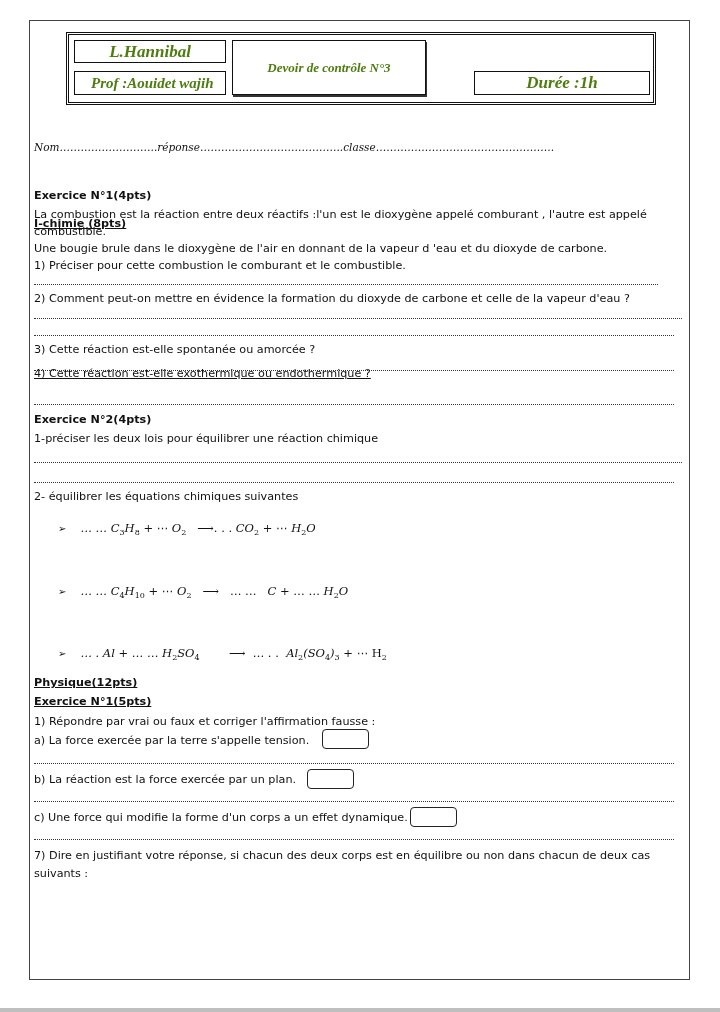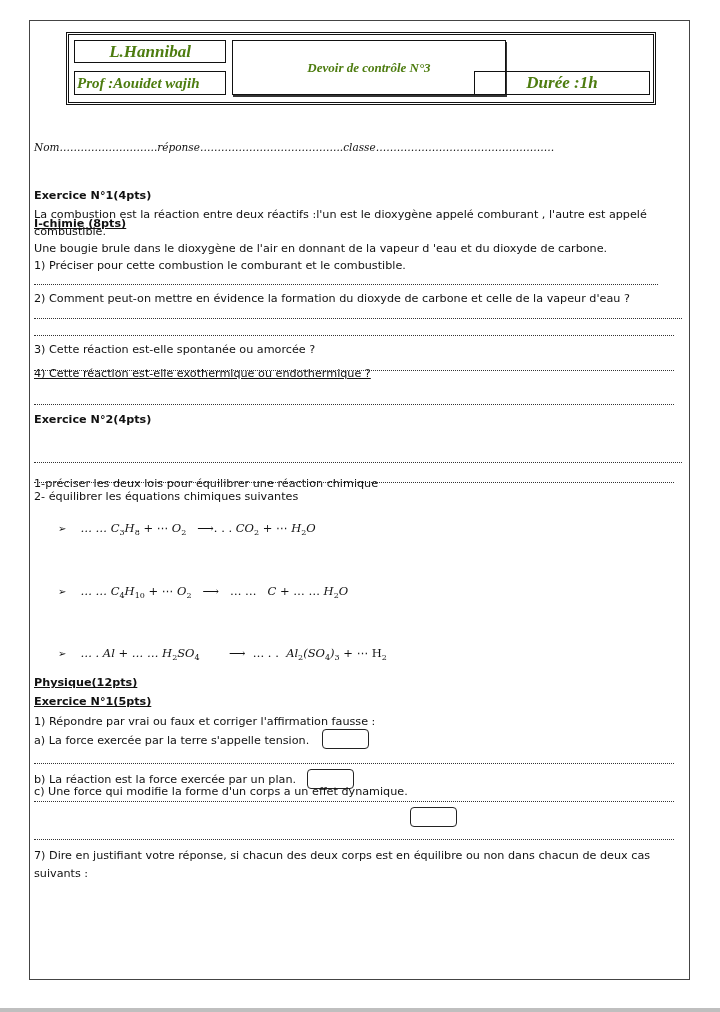--- a/index.html
+++ b/index.html
@@ -9,22 +9,22 @@
           border: 1px solid #444; box-sizing: border-box; background: #fff; }
   .bottom-bar { position: absolute; left: 0; top: 1008px; width: 720px; height: 4px; background: #bfbfbf; }
 
   
   .hdr { position: absolute; left: 66px; top: 32px; width: 590px; height: 73px;
          border: 3px double #111; box-sizing: border-box; }
   .hcell { position: absolute; border: 1.5px solid #111; box-sizing: border-box;
            font-family: "Liberation Serif", serif; font-style: italic; font-weight: bold;
            display: flex; align-items: center; color: #4d7c0f; }
   .hc-name { left: 5px; top: 5px; width: 152px; height: 23px; justify-content: center; font-size: 17px; }
-  .hc-prof { left: 5px; top: 36px; width: 152px; height: 24px; padding-left: 2px; font-size: 15px; }
-  .hc-title { left: 163px; top: 5px; width: 274px; height: 55px; justify-content: center; font-size: 13px;
+  .hc-prof { left: 5px; top: 36px; width: 152px; height: 24px; padding-left: 16px; font-size: 15px; }
+  .hc-title { left: 163px; top: 5px; width: 194px; height: 55px; justify-content: center; font-size: 13px;
               box-shadow: 1px 2px 0 #333; }
   .hc-class { left: 405px; top: 5px; width: 176px; height: 23px; justify-content: center; font-size: 14px; }
   .hc-class sub { font-size: 10px; font-style: normal; }
   .hc-class .cls-s { font-style: italic; }
   .hc-dur { left: 405px; top: 36px; width: 176px; height: 24px; justify-content: center; font-size: 17px; }
 
   .txt { position: absolute; left: 34px; font-size: 11.2px; white-space: nowrap; line-height: 14px; }
   .cursive { font-family: "DejaVu Serif", serif; font-style: italic; font-size: 10.5px; }
   .b { font-weight: bold; }
   .u { text-decoration: underline; }
@@ -60,21 +60,21 @@
 <div class="dots" style="top:284px; width:624px;"></div>
 <div class="txt" style="top:292px;">2) Comment peut-on mettre en évidence la formation du dioxyde de carbone et celle de la vapeur d'eau ?</div>
 <div class="dots" style="top:318px; width:648px;"></div>
 <div class="dots" style="top:335px; width:640px;"></div>
 <div class="txt" style="top:343px;">3) Cette réaction est-elle spontanée ou amorcée ?</div>
 <div class="dots" style="top:370px; width:640px;"></div>
 <div class="txt" style="top:367px;text-decoration:underline;">4) Cette réaction est-elle exothermique ou endothermique ?</div>
 <div class="dots" style="top:404px; width:640px;"></div>
 
 <div class="txt b" style="top:413px;">Exercice N°2(4pts)</div>
-<div class="txt" style="top:432px;margin-top:45px;">1-préciser les deux  lois pour équilibrer une réaction chimique</div>
+<div class="txt" style="top:432px;">1-préciser les deux  lois pour équilibrer une réaction chimique</div>
 <div class="dots" style="top:462px; width:648px;"></div>
 <div class="dots" style="top:482px; width:640px;"></div>
 <div class="txt" style="top:490px;">2- équilibrer les équations chimiques suivantes</div>
 
 <div class="eq" style="top:521px;">
   <span class="bullet">➢</span><span>… … </span><span>C</span><sub>3</sub><span>H</span><sub>8</sub><span class="op"> + ⋯ </span><span>O</span><sub>2</sub><span class="op" style="white-space:pre">   ⟶. . . </span><span>CO</span><sub>2</sub><span class="op"> + ⋯ </span><span>H</span><sub>2</sub><span>O</span>
 </div>
 <div class="eq" style="top:584px;">
   <span class="bullet">➢</span><span>… … </span><span>C</span><sub>4</sub><span>H</span><sub>10</sub><span class="op"> + ⋯ </span><span>O</span><sub>2</sub><span class="op" style="white-space:pre">   ⟶   … …   </span><span>C</span><span class="op"> + … … </span><span>H</span><sub>2</sub><span>O</span>
 </div>
@@ -84,19 +84,19 @@
 
 <div class="txt b u" style="top:676px;">Physique(12pts)</div>
 <div class="txt b u" style="top:695px;">Exercice N°1(5pts)</div>
 <div class="txt" style="top:715px;">1) Répondre par vrai ou faux et corriger l'affirmation fausse :</div>
 <div class="txt" style="top:734px;">a) La force exercée par la terre s'appelle tension.</div>
 <div class="box" style="left:322px; top:729px;"></div>
 <div class="dots" style="top:763px; width:640px;"></div>
 <div class="txt" style="top:773px;"> b) La réaction est la force exercée par un plan.</div>
 <div class="box" style="left:307px; top:769px;"></div>
 <div class="dots" style="top:801px; width:640px;"></div>
-<div class="txt" style="top:785px;">c) Une force qui modifie la forme d'un corps a un effet dynamique.</div>
+<div class="txt" style="top:811px;">c) Une force qui modifie la forme d'un corps a un effet dynamique.</div>
 <div class="box" style="left:410px; top:807px;"></div>
 <div class="dots" style="top:839px; width:640px;"></div>
 <div class="txt" style="top:849px;">7) Dire en justifiant votre réponse, si chacun des deux corps est en équilibre ou non dans chacun de deux cas</div>
 <div class="txt" style="top:867px;">suivants :</div>
 
 <div class="bottom-bar"></div>
 
 </body></html>

